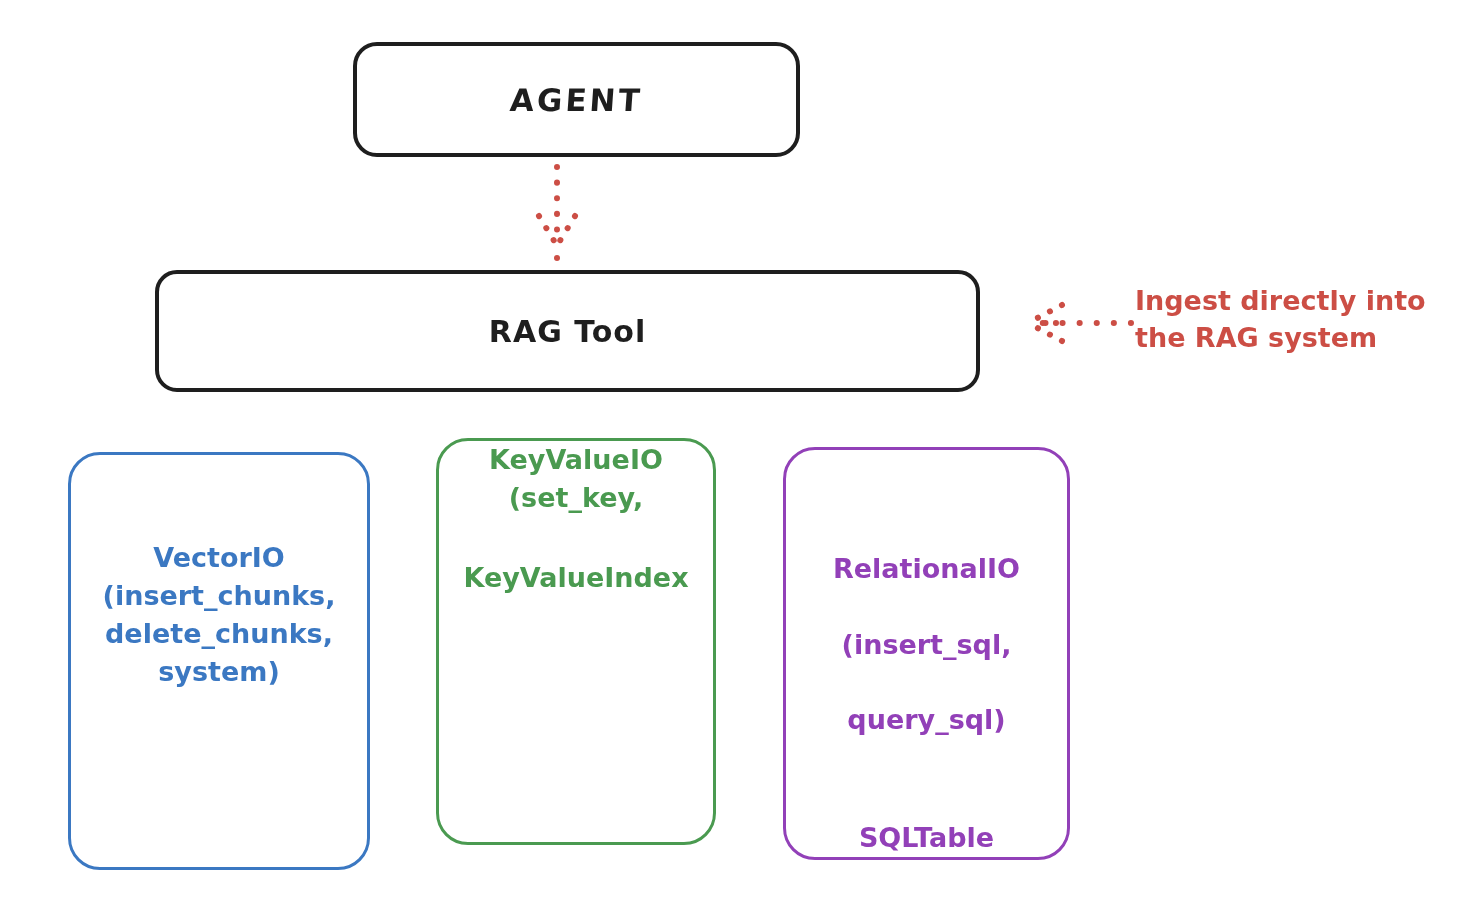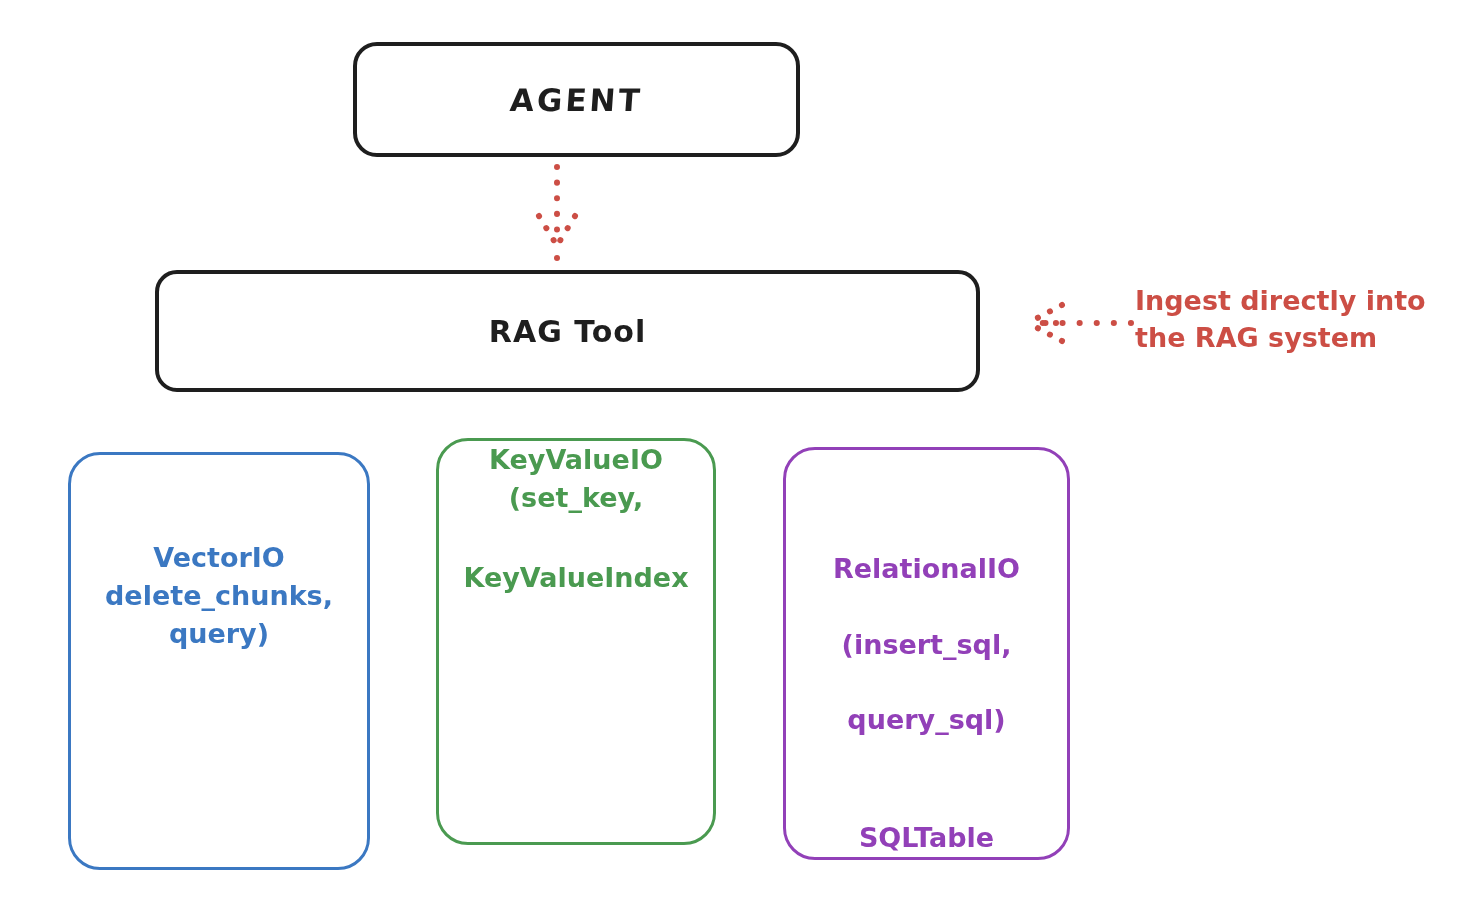--- a/index.html
+++ b/index.html
@@ -95,22 +95,23 @@
     </g>
   </svg>
 
   <div class="annotation">
     <div>Ingest directly into</div>
     <div>the RAG system</div>
   </div>
 
   <div class="store-box store-blue">
     <div>VectorIO</div>
+    <div>(insert_chunks,</div>
     <div>delete_chunks,</div>
-    <div>query)</div>
+    <div>system)</div>
   </div>
 
   <div class="store-box store-green">
     <div>KeyValueIO</div>
     <div>(set_key,</div>
     <div class="index-label">KeyValueIndex</div>
   </div>
 
   <div class="store-box store-purple">
     <div>RelationalIO</div>

